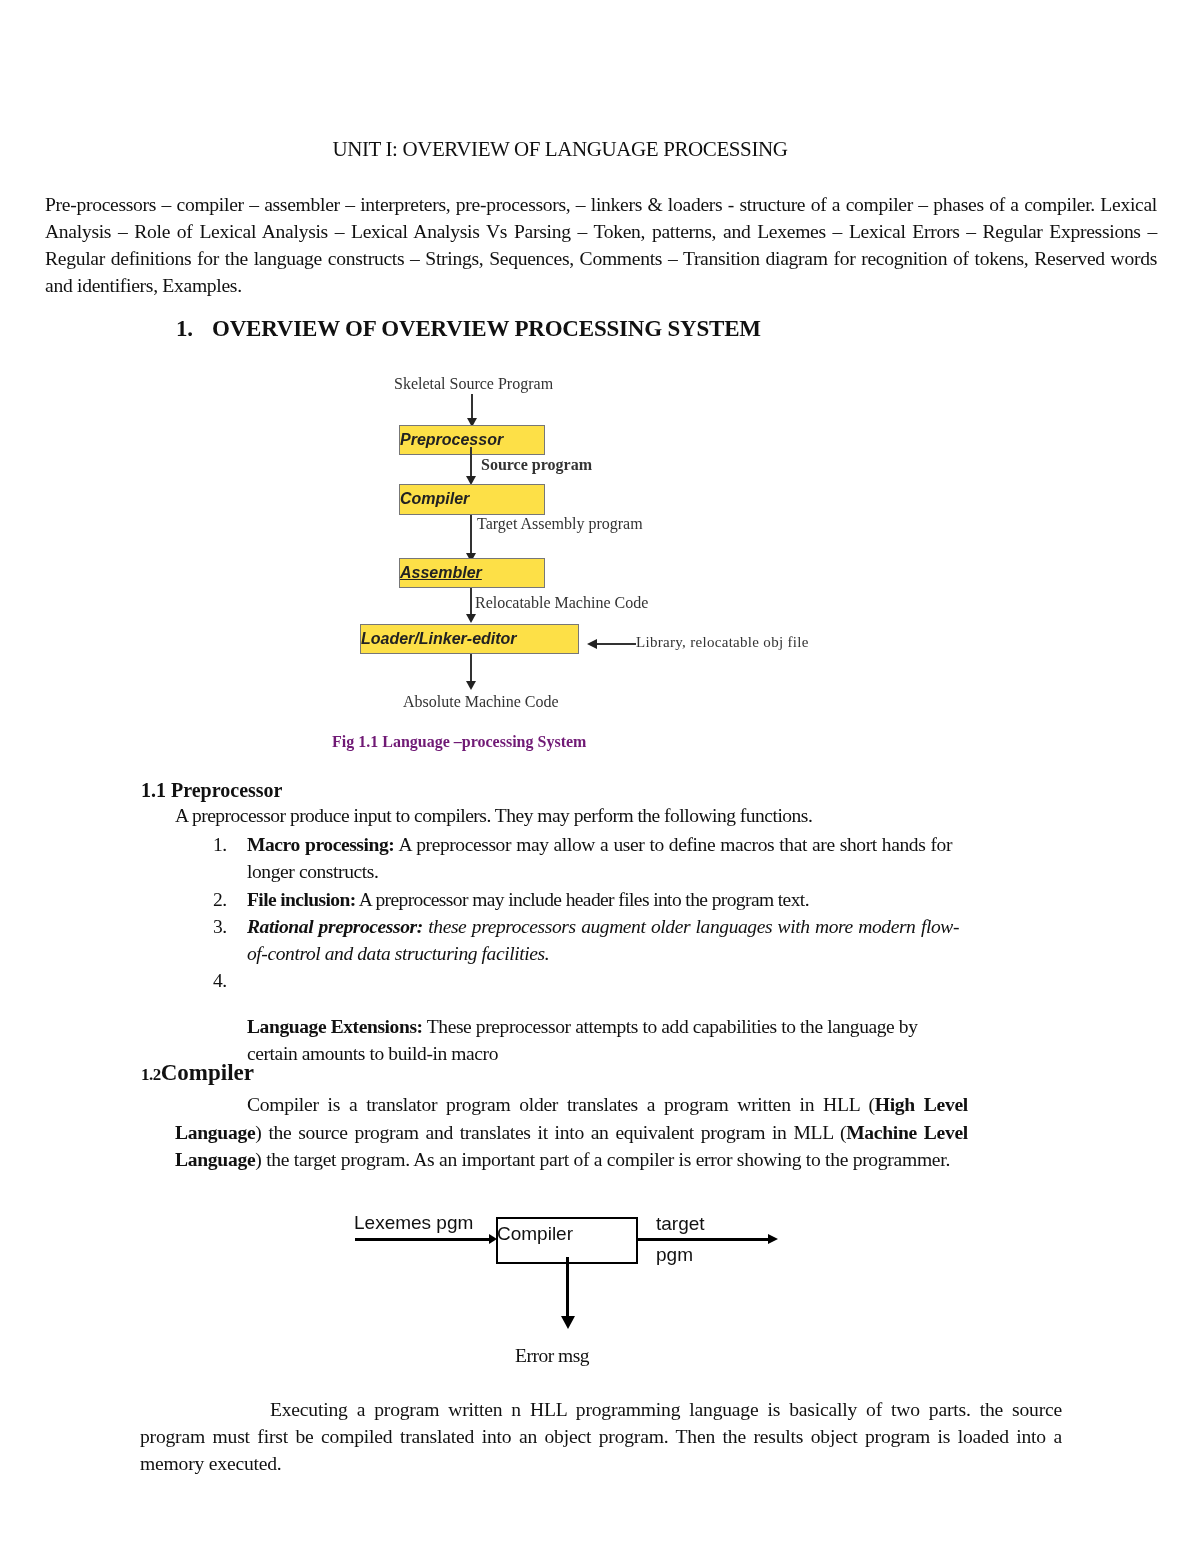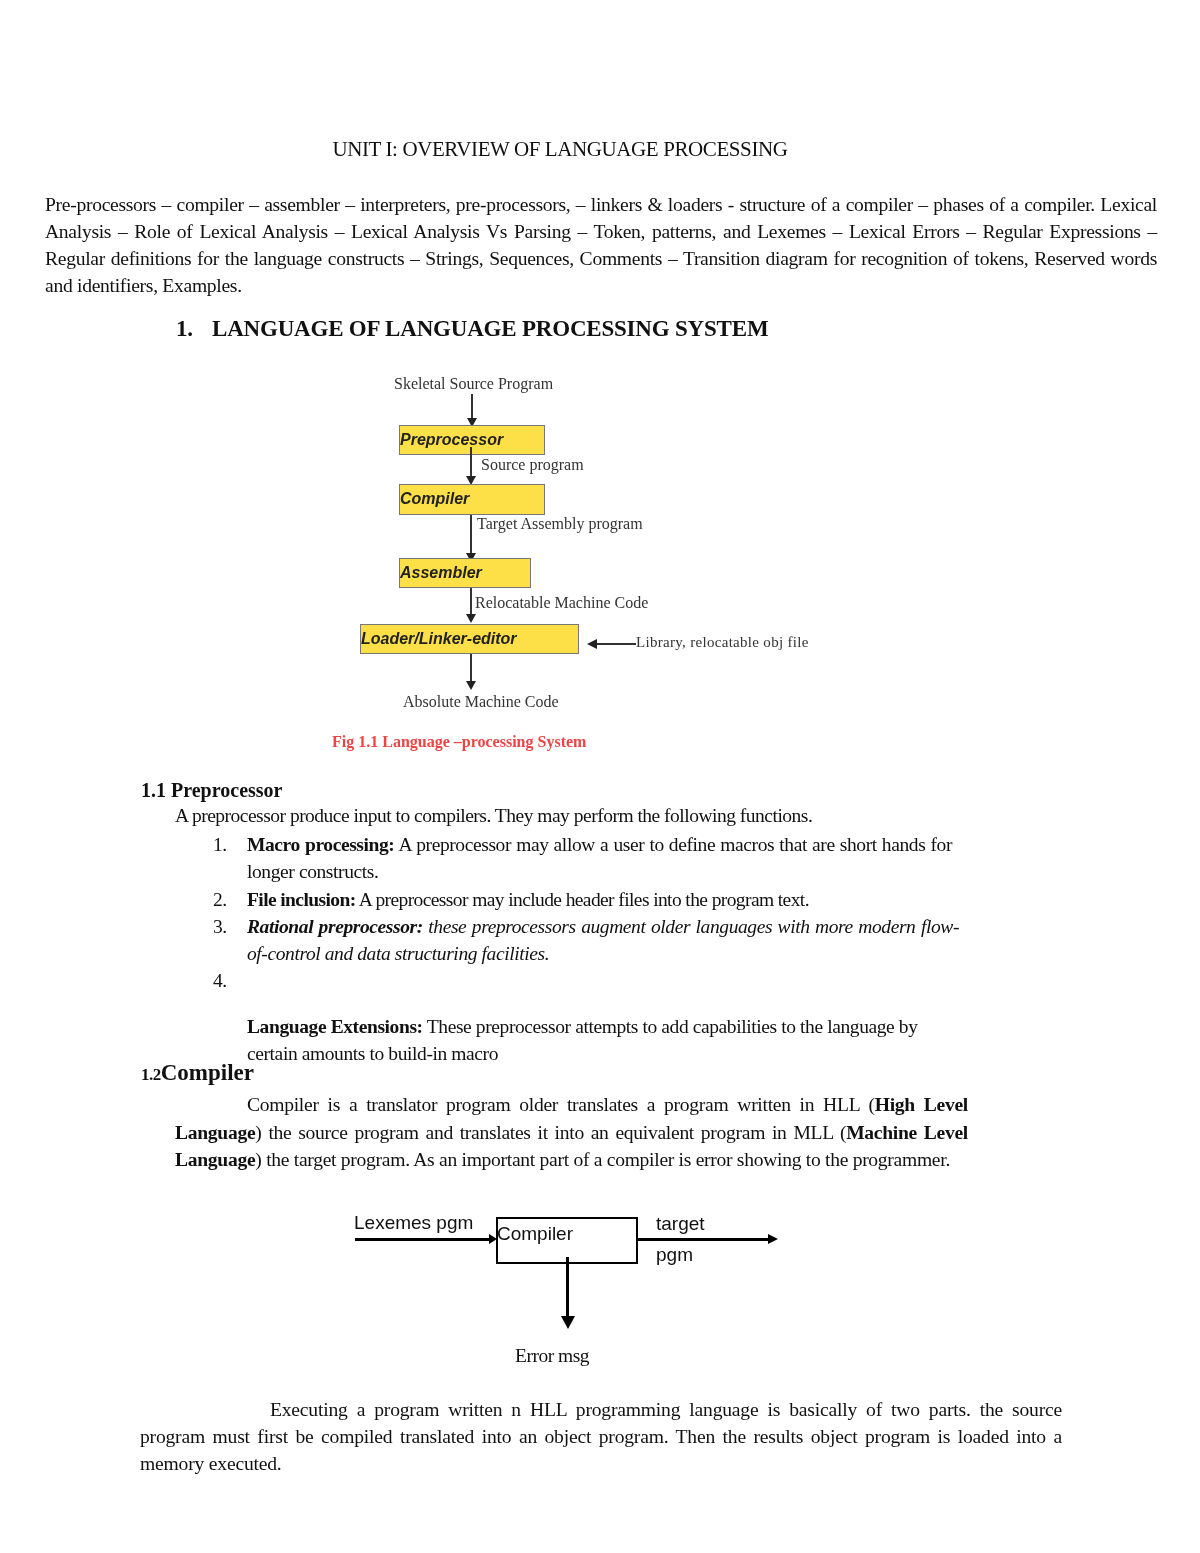--- a/index.html
+++ b/index.html
@@ -31,21 +31,21 @@
       box-sizing: border-box; text-align: left;
       font-family: "Liberation Sans", "DejaVu Sans", sans-serif;
       font-style: italic; font-weight: bold; font-size: 16px; color: #222;
     }
     .vline { width: 1.5px; background: #333; }
     .arrow-down {
       width: 0; height: 0;
       border-left: 5px solid transparent; border-right: 5px solid transparent;
       border-top: 9px solid #222;
     }
-    .caption { left: 332px; top: 733px; font-size: 16px; font-weight: bold; color: #ef4444; }
+    .caption { left: 332px; top: 733px; font-size: 16px; font-weight: bold; color: #701a75; }
 
     
     .h11 { left: 141px; top: 779px; font-size: 20px; font-weight: bold; }
     .intro11 { left: 175px; top: 805px; font-size: 19.5px; letter-spacing: -0.5px; white-space: nowrap; }
     .list-item { font-size: 19.5px; letter-spacing: -0.4px; line-height: 27px; }
     .list-item .n { position: absolute; left: 0; }
     .list-item .txt { position: absolute; left: 34px; width: 715px; }
 
     
     .h12 { left: 141px; top: 1060px; font-weight: bold; }
@@ -64,39 +64,39 @@
       text-align: justify; text-indent: 130px; letter-spacing: -0.2px;
     }
   </style>
 </head>
 <body>
 
 <div class="abs unit-title">UNIT I: OVERVIEW OF LANGUAGE PROCESSING</div>
 <div class="abs syllabus">Pre-processors – compiler – assembler – interpreters, pre-processors, – linkers &amp; loaders - structure of a compiler – phases of a compiler. Lexical Analysis – Role of Lexical Analysis – Lexical Analysis Vs Parsing – Token, patterns, and Lexemes – Lexical Errors – Regular Expressions – Regular definitions for the language constructs – Strings, Sequences, Comments – Transition diagram for recognition of tokens, Reserved words and identifiers, Examples.</div>
 
 <div class="abs sec1">
-  <span class="num">1.</span><span>LANGUAGE OF LANGUAGE PROCESSING SYSTEM</span>
+  <span class="num">1.</span><span>OVERVIEW OF OVERVIEW PROCESSING SYSTEM</span>
 </div>
 
 <div>
   <div class="abs fig-text" style="left:394px; top:375px;">Skeletal Source Program</div>
   <div class="abs vline" style="left:471px; top:394px; height:25px;"></div>
   <div class="abs arrow-down" style="left:467px; top:418px;"></div>
 
   <div class="abs box" style="left:399px; top:425px; width:146px; height:30px; line-height:27px;">Preprocessor</div>
   <div class="abs vline" style="left:470px; top:447px; height:30px;"></div>
   <div class="abs arrow-down" style="left:466px; top:476px;"></div>
-  <div class="abs fig-text" style="left:481px; top:456px;">Source program</div>
+  <div class="abs fig-text" style="left:481px; top:456px;font-weight:bold;">Source program</div>
 
   <div class="abs box" style="left:399px; top:484px; width:146px; height:31px; line-height:28px;">Compiler</div>
   <div class="abs vline" style="left:470px; top:515px; height:42px;"></div>
   <div class="abs arrow-down" style="left:466px; top:553px;"></div>
   <div class="abs fig-text" style="left:477px; top:515px;">Target Assembly program</div>
 
-  <div class="abs box" style="left:399px; top:558px; width:132px; height:30px; line-height:27px;">Assembler</div>
+  <div class="abs box" style="left:399px; top:558px; width:146px; height:30px; line-height:27px;text-decoration:underline;">Assembler</div>
   <div class="abs vline" style="left:470px; top:588px; height:28px;"></div>
   <div class="abs arrow-down" style="left:466px; top:614px;"></div>
   <div class="abs fig-text" style="left:475px; top:594px;">Relocatable Machine Code</div>
 
   <div class="abs box" style="left:360px; top:624px; width:219px; height:30px; line-height:27px;">Loader/Linker-editor</div>
 
   <div class="abs" style="left:596px; top:643px; width:40px; height:1.5px; background:#333;"></div>
   <div class="abs" style="left:587px; top:639px; width:0; height:0; border-top:5px solid transparent; border-bottom:5px solid transparent; border-right:10px solid #222;"></div>
   <div class="abs fig-text" style="left:636px; top:634px; font-size:15px; letter-spacing:0.3px;">Library, relocatable obj file</div>
 

